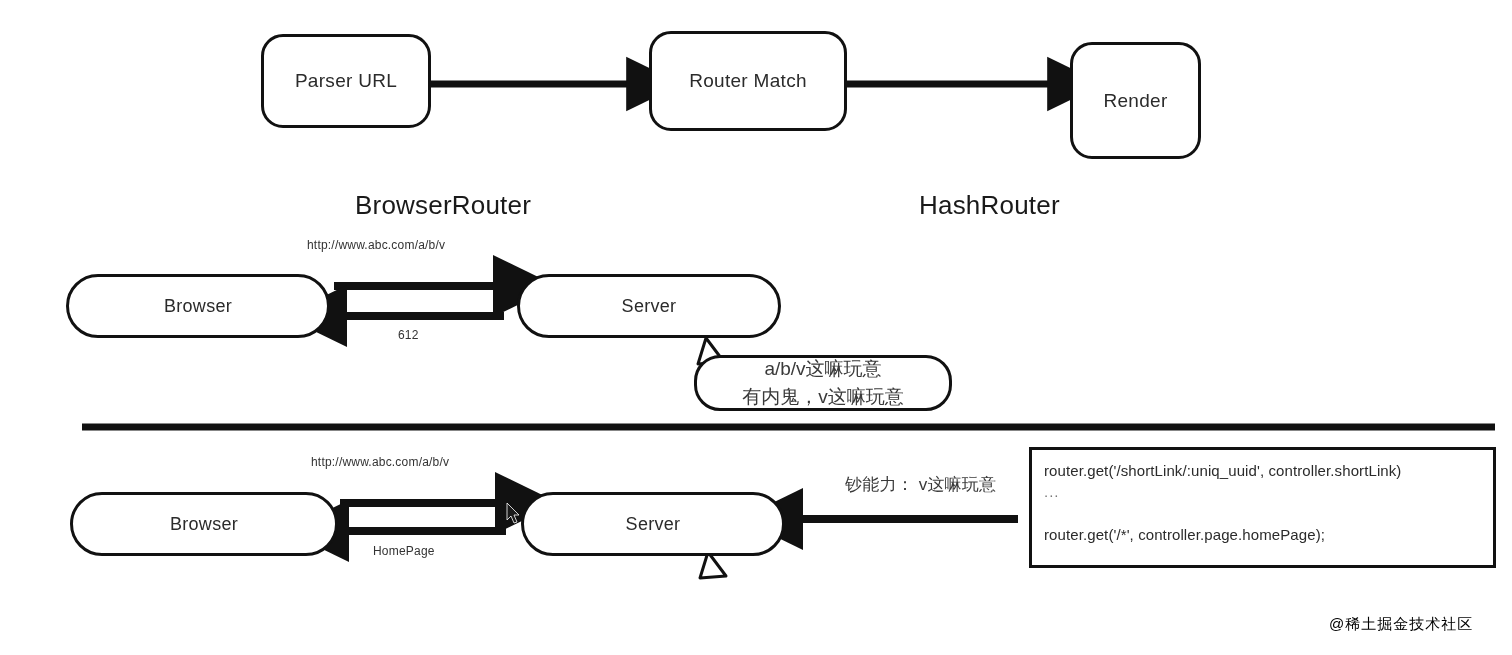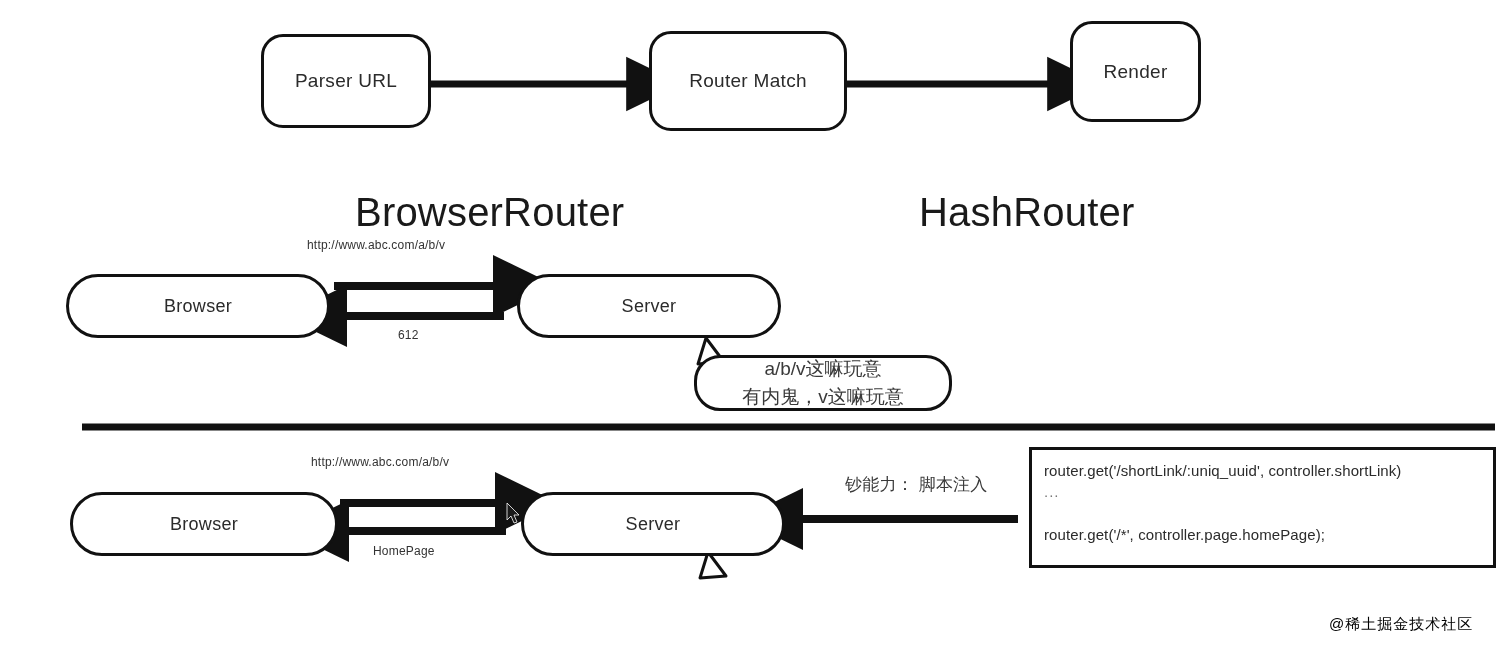--- a/index.html
+++ b/index.html
@@ -42,21 +42,21 @@
     border-radius: 22px;
     font-size: 19px;
   }
   .node-pill {
     border-radius: 40px;
     font-size: 18px;
     margin-top: 8px;
   }
   .section-title {
     position: absolute;
-    font-size: 40px;
+    font-size: 26px;
     color: #1a1a1a;
     letter-spacing: 0.2px;
     white-space: nowrap;
   }
   .edge-label {
     position: absolute;
     font-size: 12px;
     color: #333333;
     white-space: nowrap;
     letter-spacing: 0.2px;
@@ -135,21 +135,21 @@
 
     <path class="cursor-path" d="M507,503 L507,520 L511,516 L514,523 L517,522 L514,515 L519,515 Z" fill="#1a1a1a" stroke="#ffffff" stroke-width="0.8"></path>
   </svg>
 
   <div class="node-box node-top" style="left:237px; top:34px; width:170px; height:94px;margin-left:24px;">
     <span>Parser URL</span>
   </div>
   <div class="node-box node-top" style="left:649px; top:31px; width:198px; height:100px;">
     <span>Router Match</span>
   </div>
-  <div class="node-box node-top" style="left:1070px; top:21px; width:131px; height:101px;">
+  <div class="node-box node-top" style="left:1070px; top:42px; width:131px; height:117px;">
     <span>Render</span>
   </div>
 
   <div class="section-title" style="left:355px; top:190px;">BrowserRouter</div>
   <div class="section-title" style="left:919px; top:190px;">HashRouter</div>
 
   <div class="node-box node-pill" style="left:66px; top:266px; width:264px; height:64px;">
     <span>Browser</span>
   </div>
   <div class="node-box node-pill" style="left:517px; top:266px; width:264px; height:64px;">
@@ -166,21 +166,21 @@
 
   <div class="node-box node-pill" style="left:70px; top:484px; width:268px; height:64px;">
     <span>Browser</span>
   </div>
   <div class="node-box node-pill" style="left:521px; top:484px; width:264px; height:64px;">
     <span>Server</span>
   </div>
 
   <div class="edge-label" style="left:311px; top:455px;">http://www.abc.com/a/b/v</div>
   <div class="edge-label" style="left:373px; top:544px;">HomePage</div>
-  <div class="edge-label cn" style="left:845px; top:473px;">钞能力： 脚本注入</div>
+  <div class="edge-label cn" style="left:845px; top:473px;">钞能力： v这嘛玩意</div>
 
 
   <div class="code-block" style="left:1029px; top:447px; width:467px; height:121px;">
     <span class="code-line">router.get('/shortLink/:uniq_uuid', controller.shortLink)</span>
     <span class="code-line blank">...</span>
     <span class="code-line spacer">&nbsp;</span>
     <span class="code-line">router.get('/*', controller.page.homePage);</span>
   </div>
 
   <div class="watermark" style="left:1329px; top:615px;">@稀土掘金技术社区</div>

